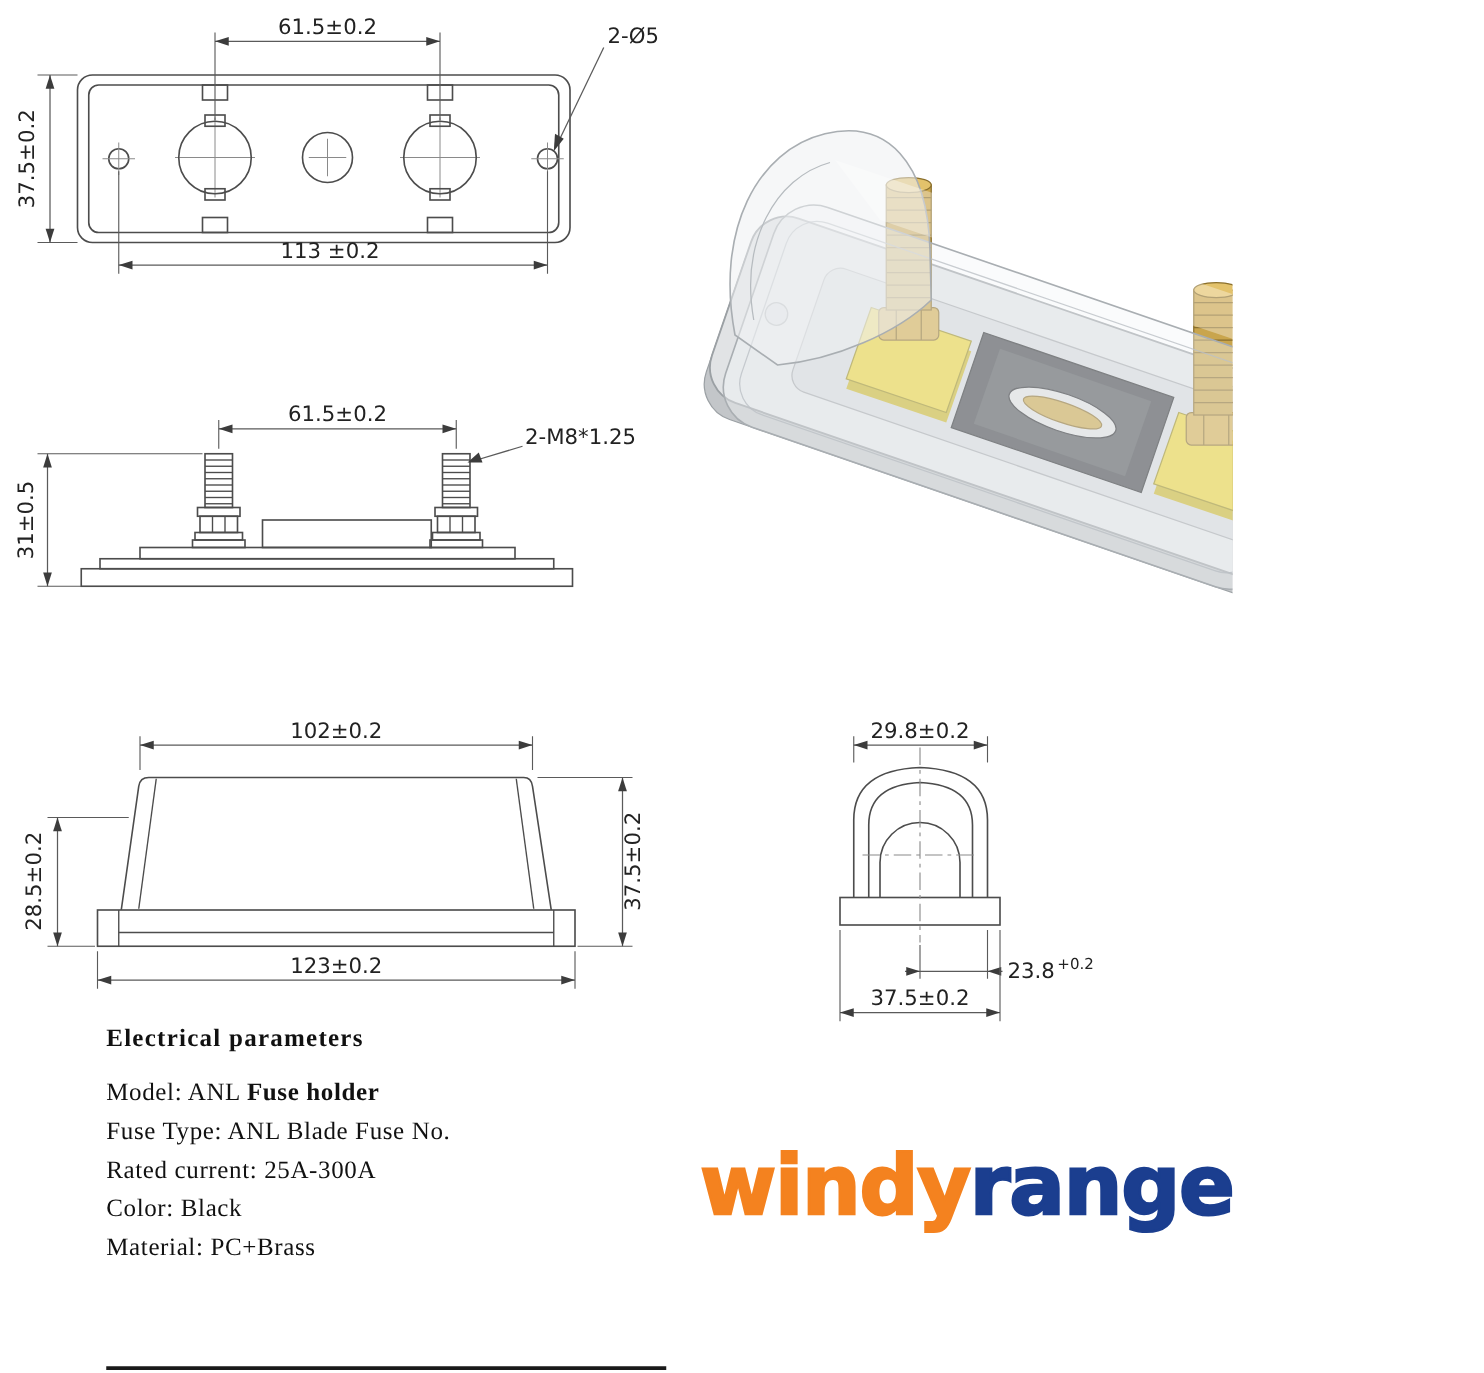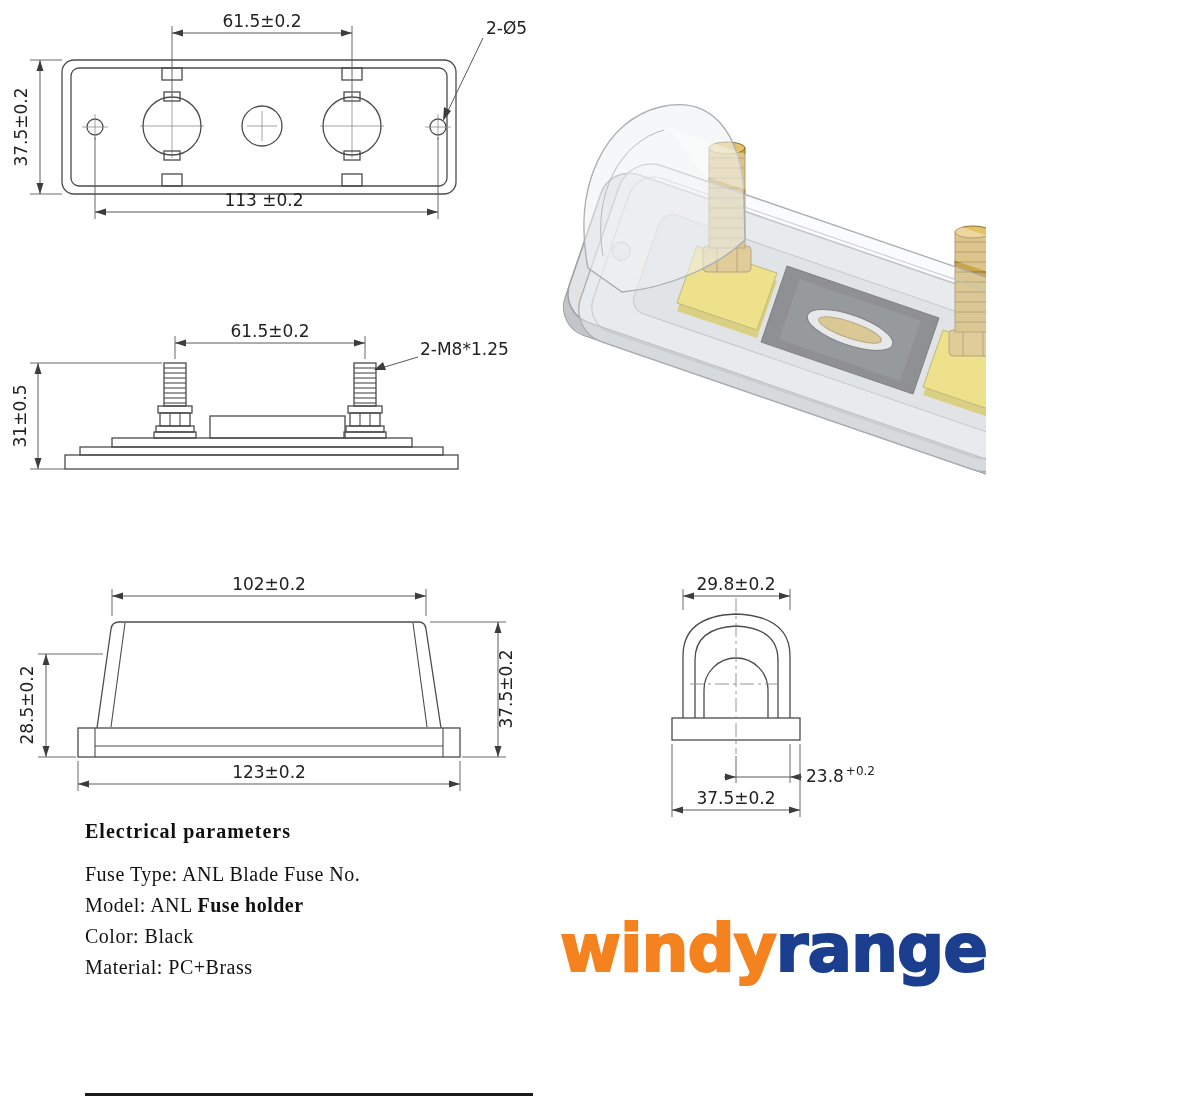--- a/index.html
+++ b/index.html
@@ -294,22 +294,23 @@
       <rect x="597" y="248" width="436" height="162" rx="26" fill="none" stroke="#bcc1c5" stroke-opacity="0.8"></rect>
     </g>
     <path d="M588,268 C572,184 606,120 660,107 C710,95 742,130 744,200 L745,240 C718,266 668,288 622,292 Z" fill="#eff1f3" fill-opacity="0.55" stroke="#a9aeb2" stroke-width="1.3"></path>
     <path d="M603,256 C592,194 620,142 664,130" fill="none" stroke="#b6bbbf"></path>
     <polygon points="668,128 1000,240 1036,288 704,176" fill="#ffffff" opacity="0.35"></polygon>
   </g>
 </svg>
 
 <div class="params">
   <h2 class="params-title">Electrical parameters</h2>
+  <div class="param-row"><span>Model: ANL </span><span class="param-bold">Fuse holder</span></div>
   <div class="param-row">Fuse Type: ANL Blade Fuse No.</div>
-  <div class="param-row"><span>Model: ANL </span><span class="param-bold">Fuse holder</span></div>
+  <div class="param-row">Rated current: 25A-300A</div>
   <div class="param-row">Color: Black</div>
   <div class="param-row">Material: PC+Brass</div>
 </div>
 
 <div class="logo"><span class="logo-windy">windy</span><span class="logo-nation">range</span></div>
 
 <div class="bottom-rule"></div>
 
 </div>
 

